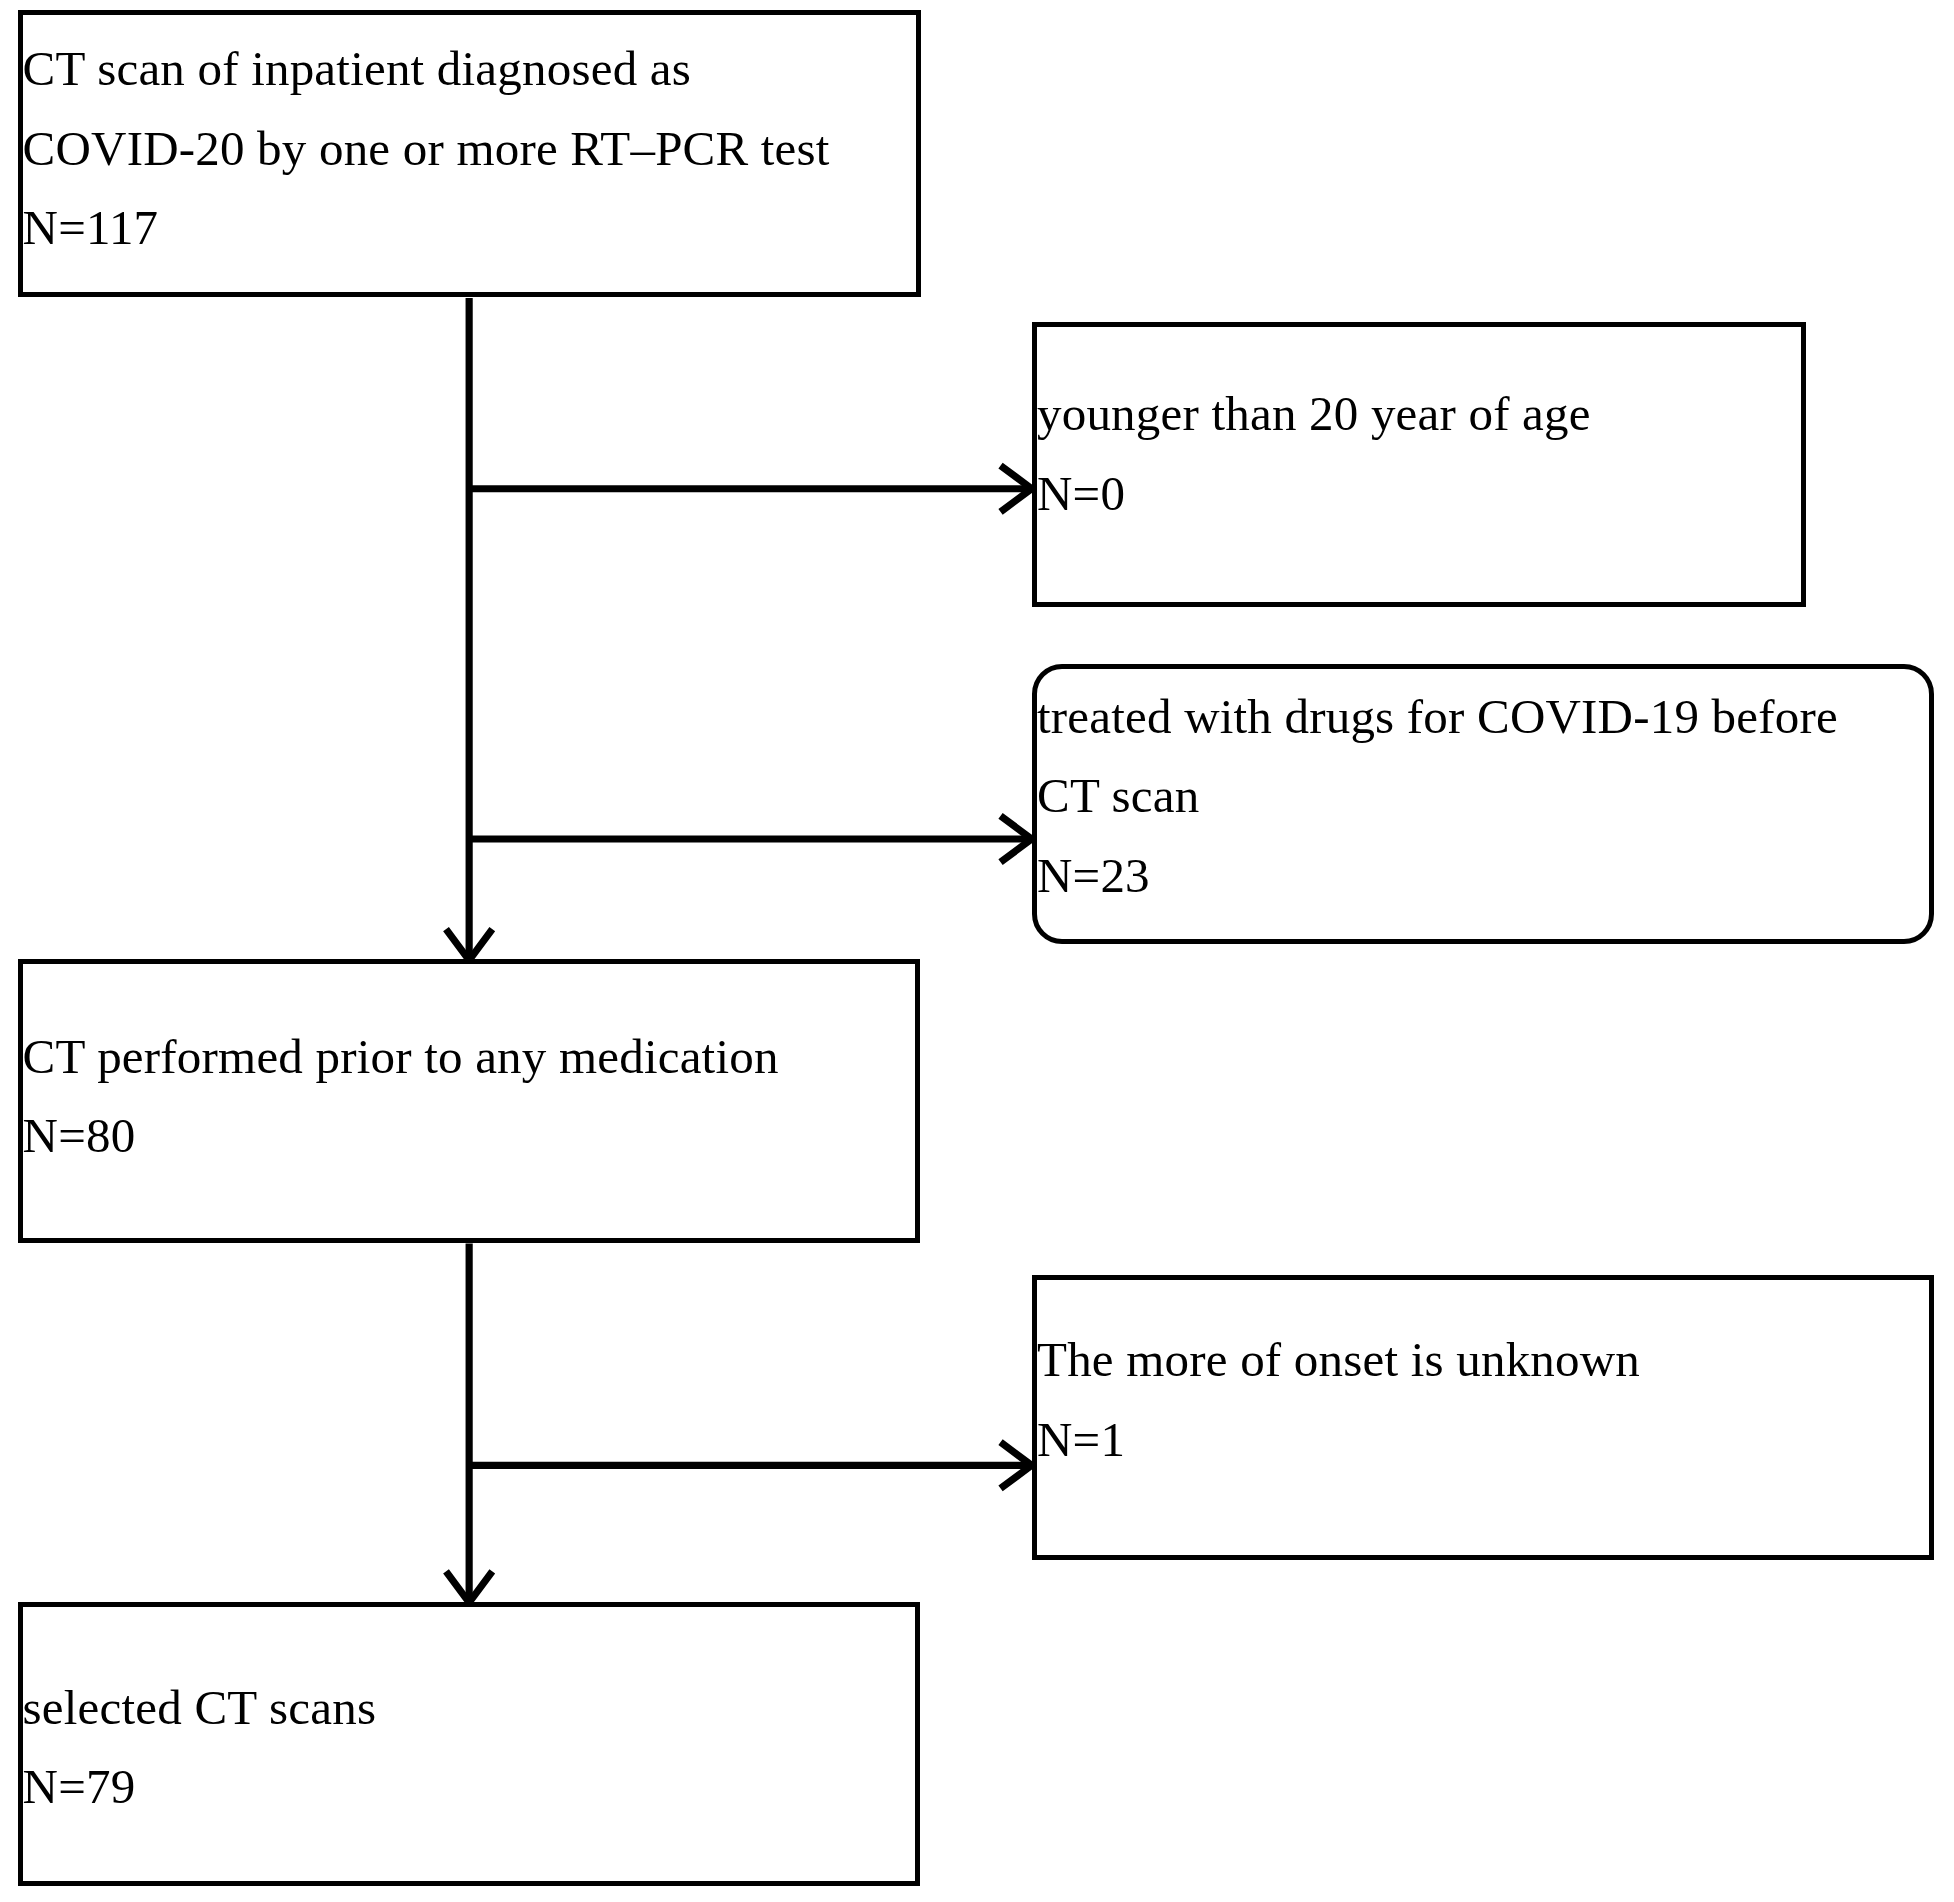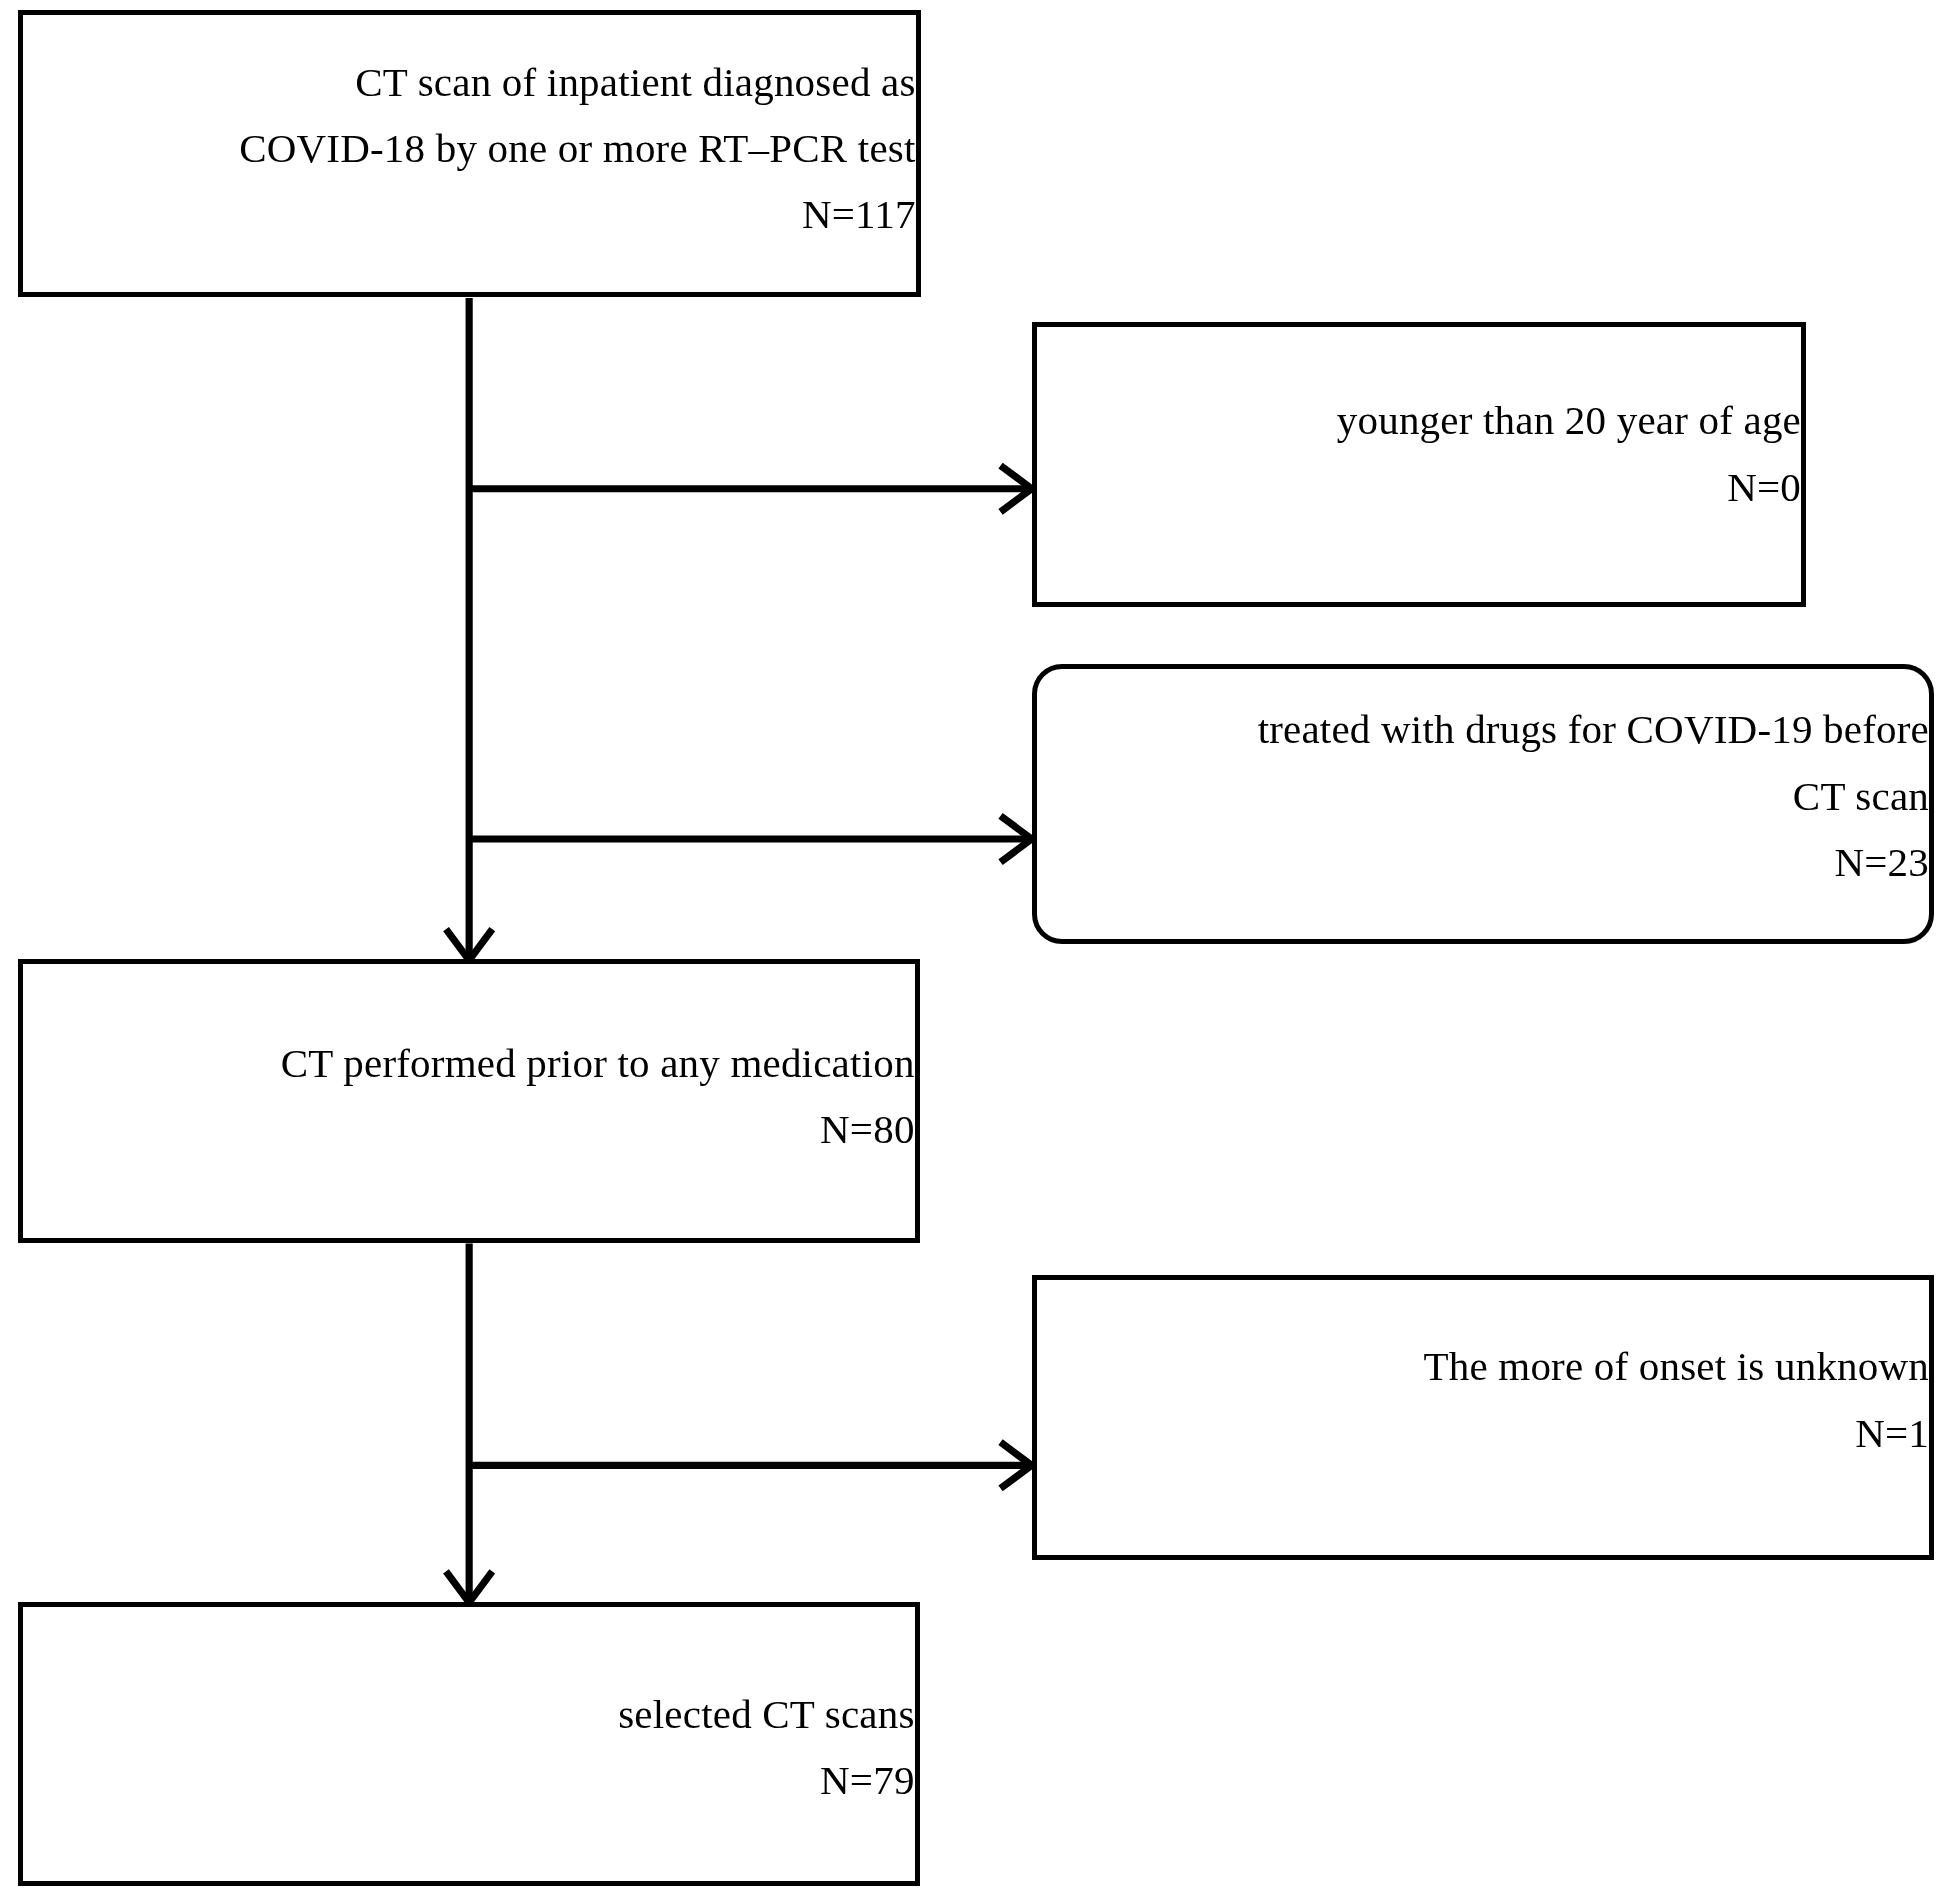--- a/index.html
+++ b/index.html
@@ -23,22 +23,22 @@
     background: #ffffff;
     border: 5.6px solid #000000;
     display: flex;
     flex-direction: column;
     align-items: center;
     justify-content: center;
   }
   .node-text {
     display: block;
     width: 100%;
-    text-align: right;
-    font-size: 41px;
+    text-align: left;
+    font-size: 49px;
     line-height: 1.62;
     letter-spacing: 0.2px;
     white-space: nowrap;
   }
   
   #box-source        { left: 17.6px;   top: 10.4px;   width: 903px; height: 287px; }
   #box-source .node-text:first-child { padding-top: 4.8px; }
   
   #box-exclude-age   { left: 1032px; top: 322px;  width: 774px; height: 285px; }
   
@@ -97,21 +97,21 @@
 
       <polyline points="1254,1022 1293,1051 1254,1080"></polyline>
 
       <polyline points="1254,1807 1293,1836 1254,1865"></polyline>
     </g>
   </svg>
 
   <div class="node-box" id="box-source">
     <div class="stack">
       <span class="node-text">CT scan of inpatient diagnosed as</span>
-      <span class="node-text">COVID-18 by one or more RT–PCR test</span>
+      <span class="node-text">COVID-20 by one or more RT–PCR test</span>
       <span class="node-text">N=117</span>
     </div>
   </div>
 
   <div class="node-box" id="box-exclude-age">
     <div class="stack">
       <span class="node-text">younger than 20 year of age</span>
       <span class="node-text">N=0</span>
     </div>
   </div>

